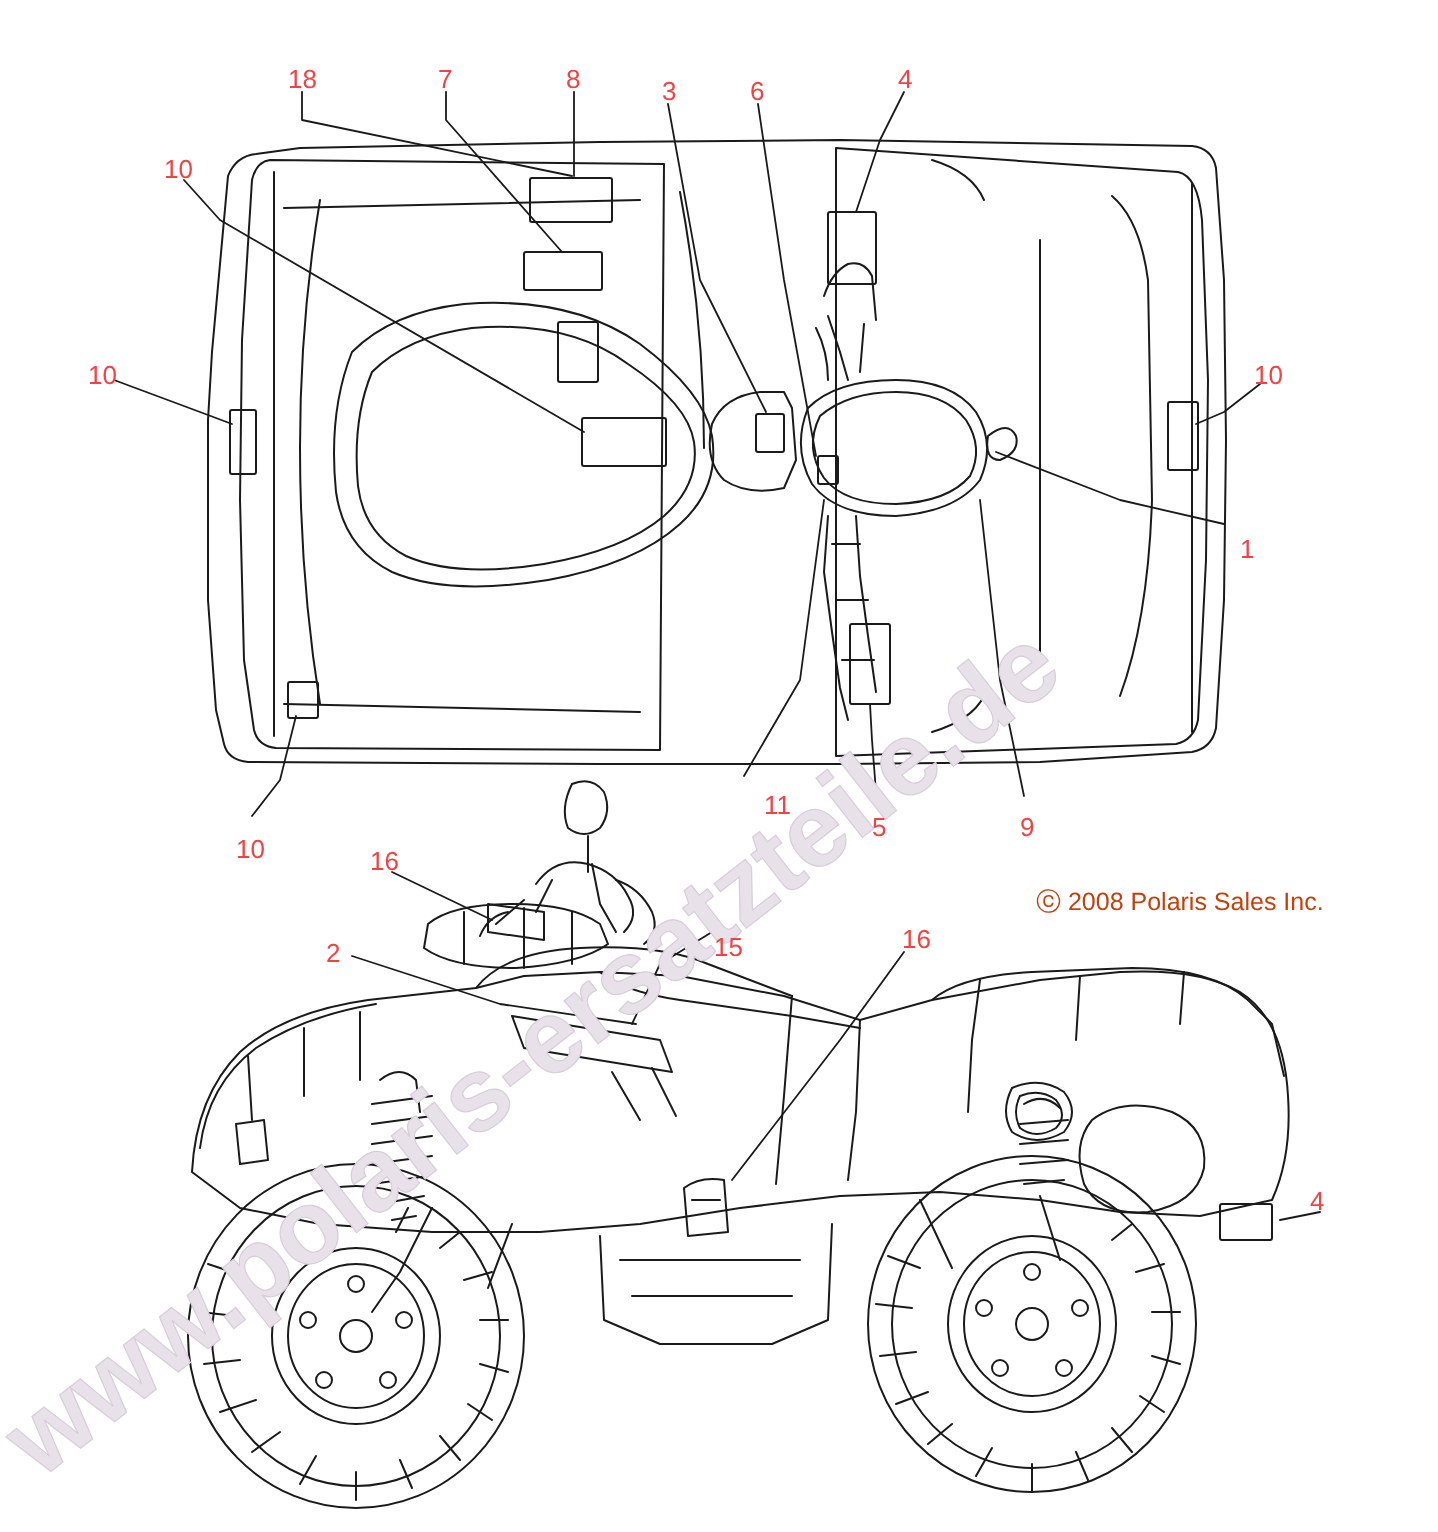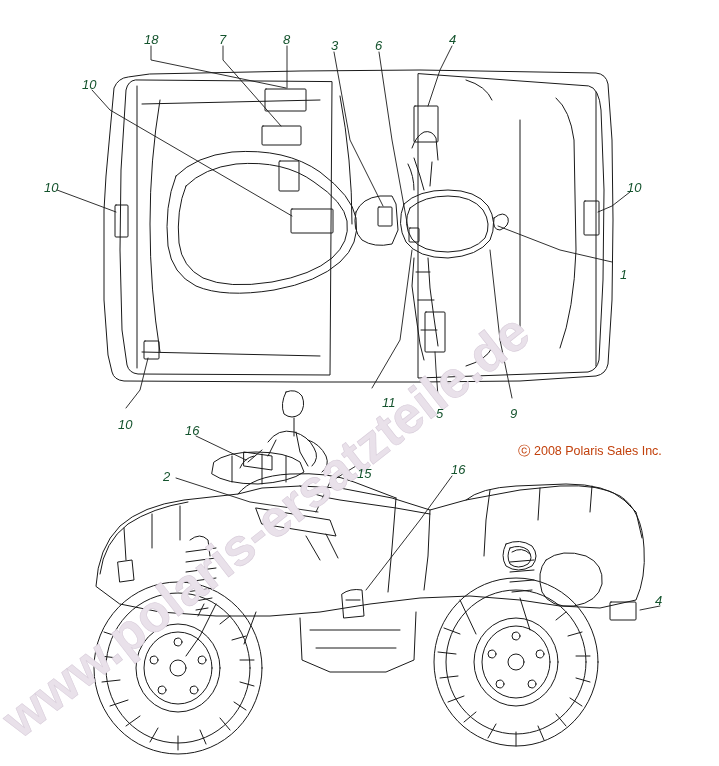--- a/index.html
+++ b/index.html
@@ -18,24 +18,23 @@
   .layer {
     position: absolute;
     left: 0; top: 0;
     width: 719px;
     height: 766px;
   }
   .callout {
     position: absolute;
     font-family: "Liberation Sans", sans-serif;
     font-size: 13px;
-    color: #14532d;
+    color: #ef4444;
     line-height: 1;
     white-space: nowrap;
-    font-style: italic;
   }
   .copyright {
     position: absolute;
     font-family: "Liberation Sans", sans-serif;
     font-size: 12.5px;
     color: #c2410c;
     white-space: nowrap;
   }
   .watermark {
     position: absolute;

